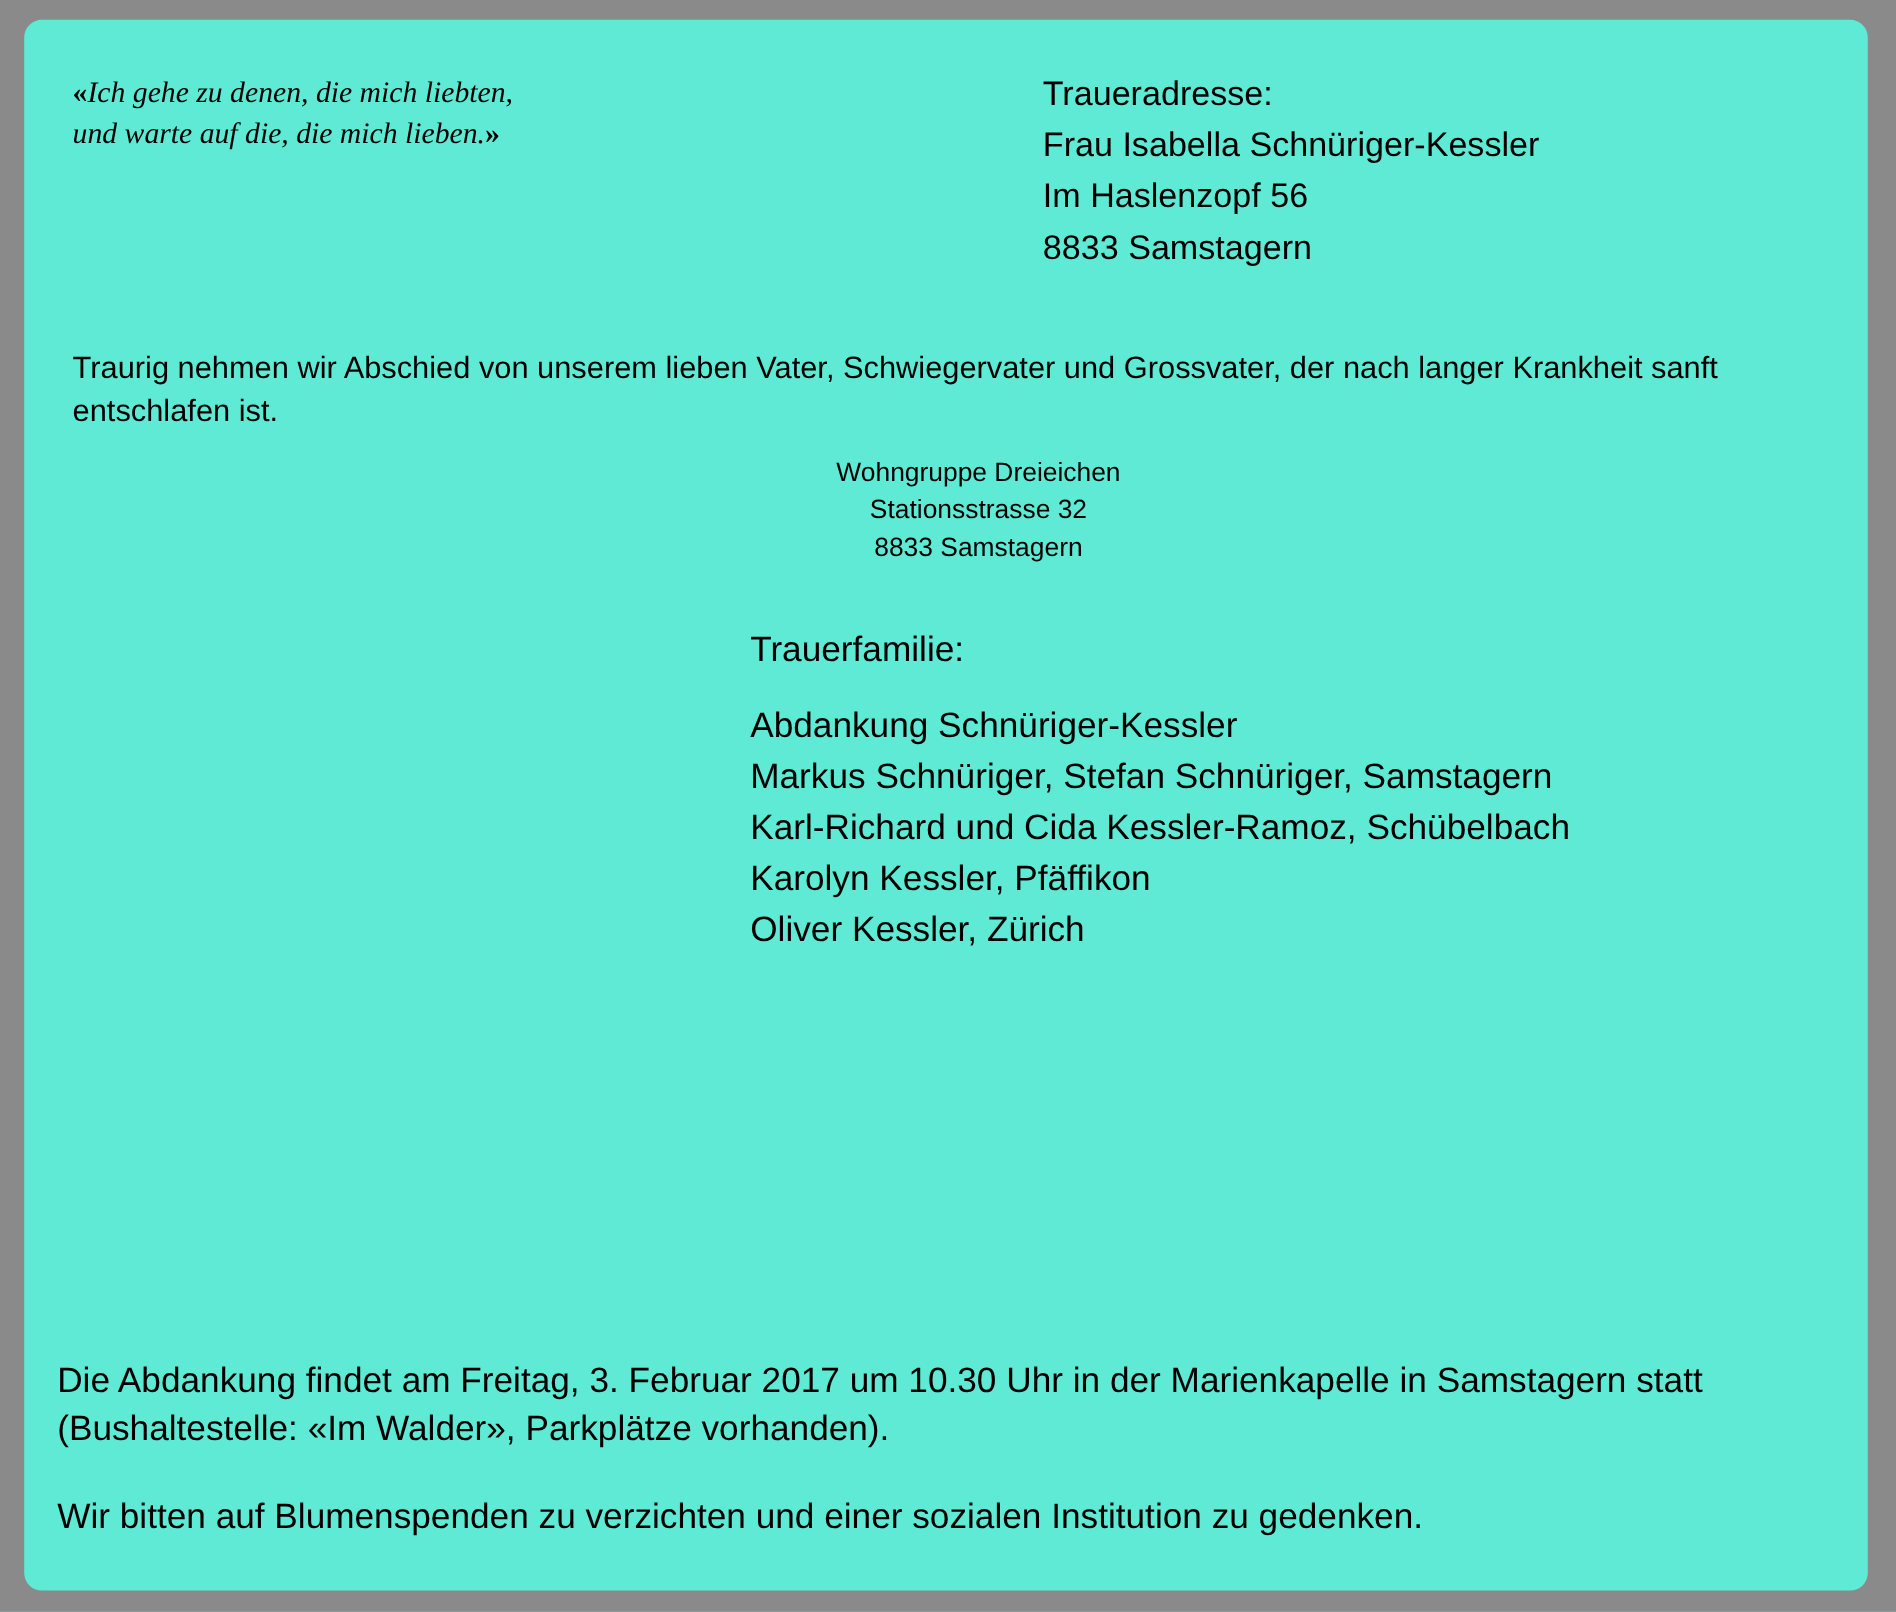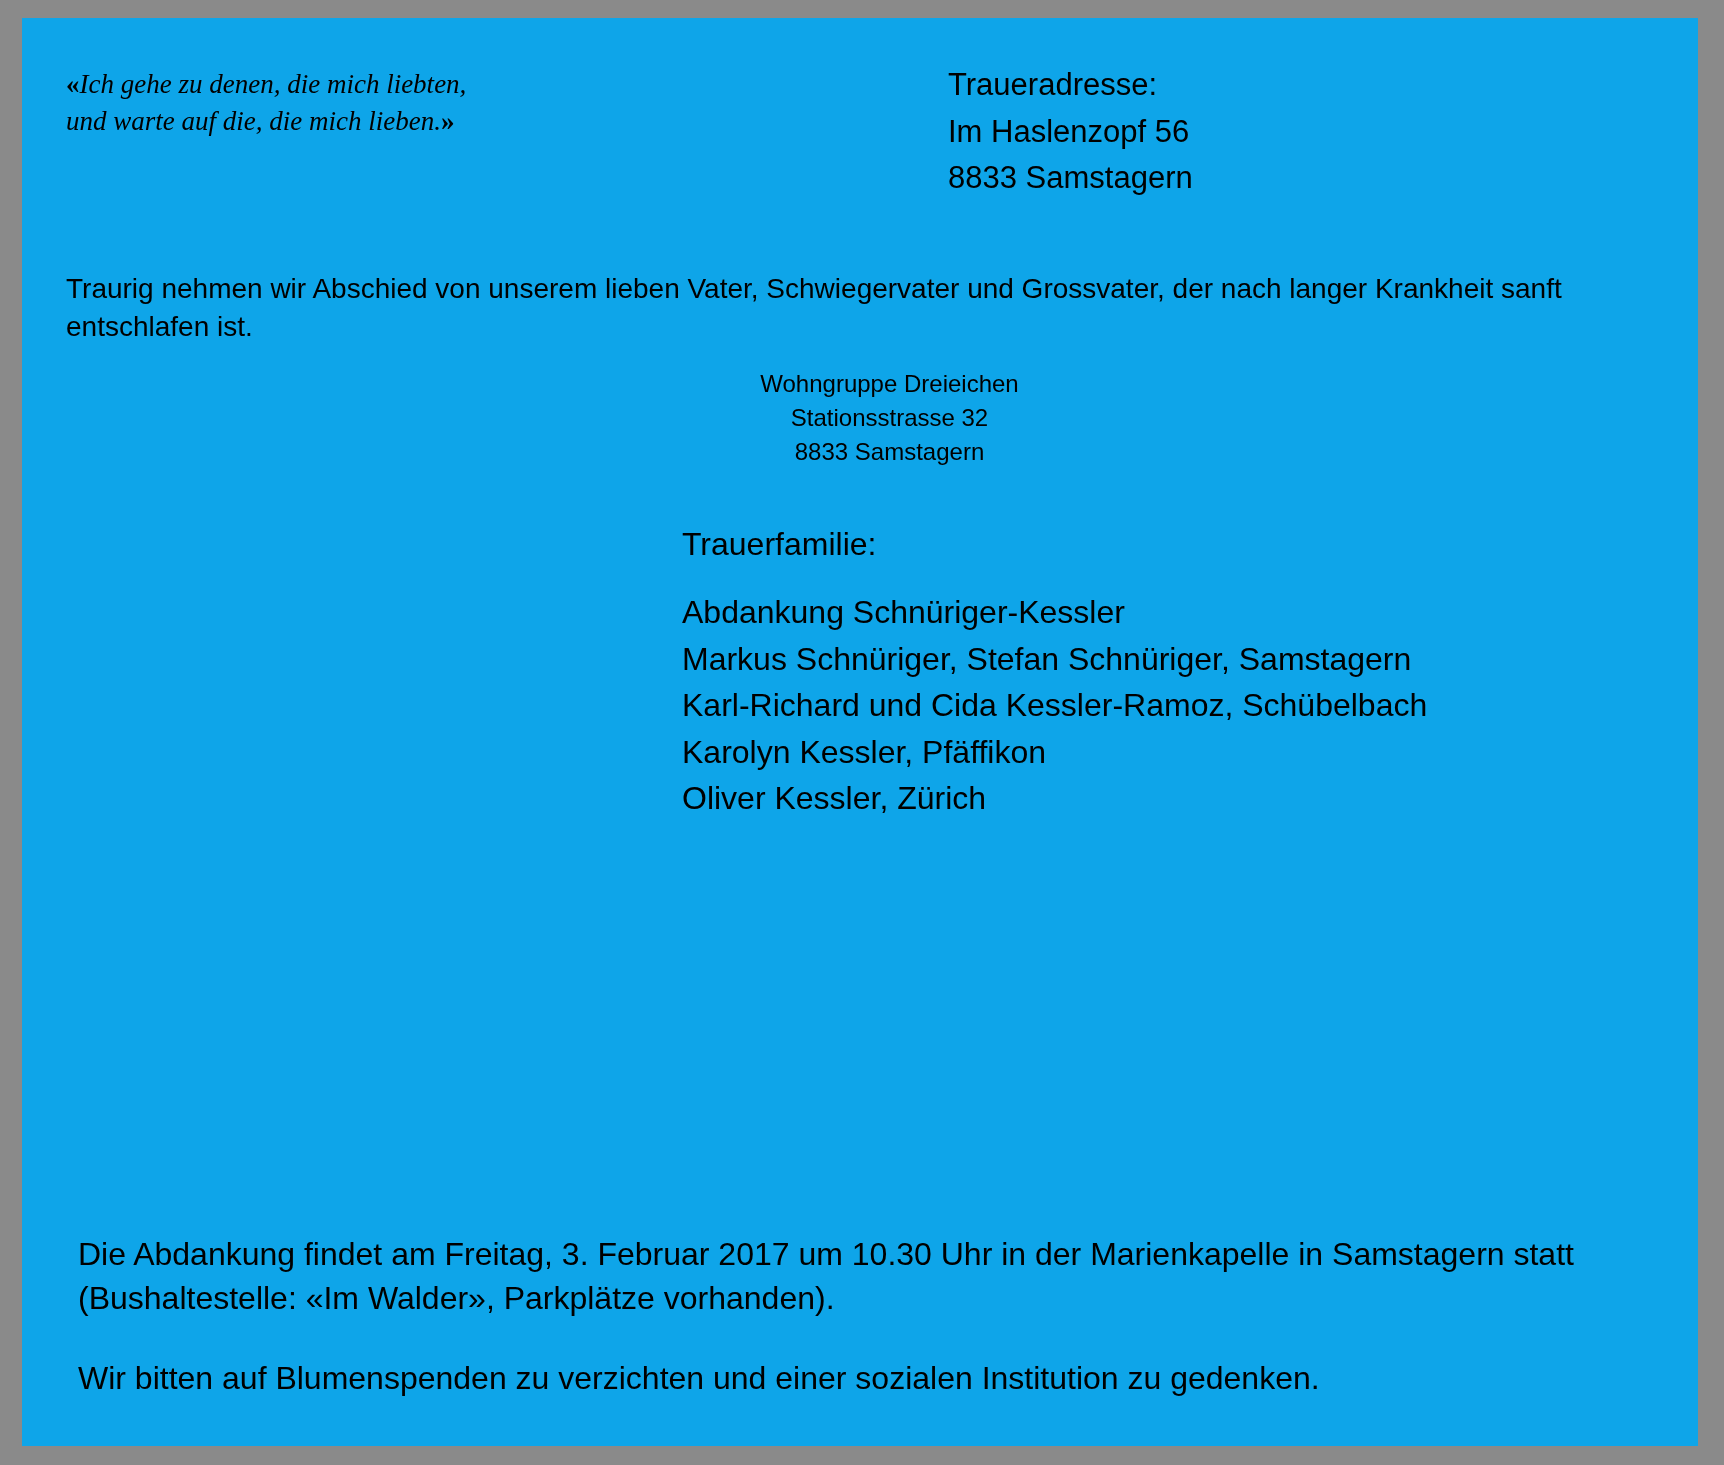--- a/index.html
+++ b/index.html
@@ -12,22 +12,23 @@
     height: 1465px;
     font-family: "Liberation Sans", sans-serif;
     color: #000;
   }
   .page {
     position: absolute;
     left: 22px;
     top: 18px;
     width: 1676px;
     height: 1428px;
-    background: #0ea5e9;
+    background: #5eead4;
     box-sizing: border-box;
+    border-radius: 16px;
   }
   .inner {
     position: relative;
     width: 100%;
     height: 100%;
     padding: 0;
   }
 
   
   .top-row {
@@ -106,21 +107,21 @@
   .family-title {
     margin-bottom: 22px;
   }
   .family-member {
     white-space: nowrap;
   }
 
   
   .bottom {
     position: absolute;
-    left: 56px;
+    left: 30px;
     right: 44px;
     bottom: 46px;
   }
   .bottom p {
     margin: 0;
     font-size: 32px;
     line-height: 1.38;
   }
   .bottom p + p {
     margin-top: 36px;
@@ -133,20 +134,21 @@
   <div class="inner">
 
     <div class="top-row">
       <div class="quote">
         <div class="quote-line"><span class="guillemet">«</span><span>Ich gehe zu denen, die mich liebten,</span></div>
         <div class="quote-line"><span>und warte auf die, die mich lieben.</span><span class="guillemet">»</span></div>
       </div>
 
       <div class="address">
         <div>Traueradresse:</div>
+        <div>Frau Isabella Schnüriger-Kessler</div>
         <div>Im Haslenzopf 56</div>
         <div>8833 Samstagern</div>
       </div>
     </div>
 
     <div class="intro">Traurig nehmen wir Abschied von unserem lieben Vater, Schwiegervater und Grossvater, der nach langer Krankheit sanft entschlafen ist.</div>
 
 
     <div class="residence">
       <div>Wohngruppe Dreieichen</div>

